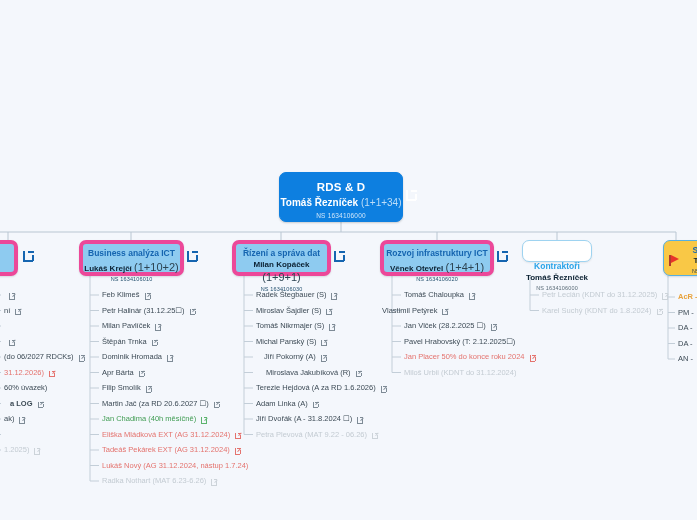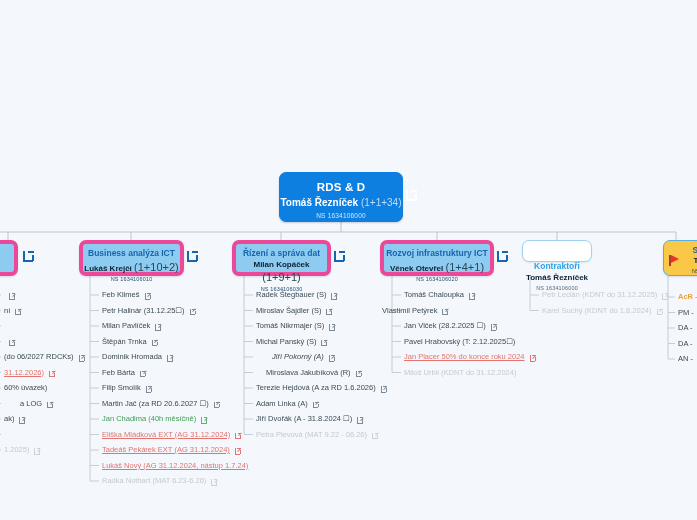--- a/index.html
+++ b/index.html
@@ -58,21 +58,21 @@
   .flag-icon .cloth{position:absolute;left:1.5px;top:0;width:0;height:0;
       border-top:4px solid transparent;border-bottom:4px solid transparent;border-left:8px solid #e8342a;}
 
   
   .node-ext{position:absolute;width:13px;height:13px;}
 
   
   .leaf{position:absolute;white-space:nowrap;font-size:7.5px;line-height:10px;color:#3c4a55;}
   .leaf .txt{vertical-align:middle;}
   .leaf.green .txt{color:#3f9c52;}
-  .leaf.red .txt{color:#e4736e;text-decoration:underline;}
+  .leaf.red .txt{color:#e4736e;}
   .leaf.muted .txt{color:#c3cbd2;}
   .leaf.orange .txt{color:#e8a33d;font-weight:bold;}
 
   
   .ext{display:inline-block;width:7px;height:7px;position:relative;margin-left:5px;vertical-align:middle;}
   .ext i{position:absolute;display:block;background:#7e8b96;}
   .ext .b1{left:0;top:1.5px;width:1px;height:5.5px;}
   .ext .b2{left:0;top:7px;width:5.5px;height:1px;}
   .ext .b3{left:5px;top:3.5px;width:1px;height:3.5px;}
   .ext .b4{left:2.5px;top:1.5px;width:3.5px;height:1px;}
@@ -248,42 +248,42 @@
     <span class="ns">NS 1</span>
   </div>
 
 <div class="leaf" style="left: 4px; top: 290px;"><span class="txt"></span><span class="ext"><i class="b1"></i><i class="b2"></i><i class="b3"></i><i class="b4"></i><i class="b5"></i></span></div>
     <div class="leaf" style="left: 4px; top: 305.5px;"><span class="txt">ní</span><span class="ext"><i class="b1"></i><i class="b2"></i><i class="b3"></i><i class="b4"></i><i class="b5"></i></span></div>
     <div class="leaf" style="left: 4px; top: 321px;"><span class="txt"></span></div>
     <div class="leaf" style="left: 4px; top: 336.5px;"><span class="txt"></span><span class="ext"><i class="b1"></i><i class="b2"></i><i class="b3"></i><i class="b4"></i><i class="b5"></i></span></div>
     <div class="leaf" style="left: 4px; top: 352px;"><span class="txt">(do 06/2027 RDCKs)</span><span class="ext"><i class="b1"></i><i class="b2"></i><i class="b3"></i><i class="b4"></i><i class="b5"></i></span></div>
     <div class="leaf red" style="left: 4px; top: 367.5px;"><span class="txt">31.12.2026)</span><span class="ext"><i class="b1"></i><i class="b2"></i><i class="b3"></i><i class="b4"></i><i class="b5"></i></span></div>
     <div class="leaf" style="left: 4px; top: 383px;"><span class="txt">60% úvazek)</span></div>
-    <div class="leaf" style="left: 20px; top: 398.5px;"><span class="txt">a LOG</span><span class="ext"><i class="b1"></i><i class="b2"></i><i class="b3"></i><i class="b4"></i><i class="b5"></i></span></div>
+    <div class="leaf" style="left: 10px; top: 398.5px; font-weight: bold;"><span class="txt">a LOG</span><span class="ext"><i class="b1"></i><i class="b2"></i><i class="b3"></i><i class="b4"></i><i class="b5"></i></span></div>
     <div class="leaf" style="left: 4px; top: 414px;"><span class="txt">ak)</span><span class="ext"><i class="b1"></i><i class="b2"></i><i class="b3"></i><i class="b4"></i><i class="b5"></i></span></div>
     <div class="leaf" style="left: 4px; top: 429.5px;"><span class="txt"></span></div>
     <div class="leaf muted" style="left: 4px; top: 445px;"><span class="txt">1.2025)</span><span class="ext"><i class="b1"></i><i class="b2"></i><i class="b3"></i><i class="b4"></i><i class="b5"></i></span></div>
     <div class="leaf" style="left: 102px; top: 290px;"><span class="txt">Feb Klimeš</span><span class="ext"><i class="b1"></i><i class="b2"></i><i class="b3"></i><i class="b4"></i><i class="b5"></i></span></div>
     <div class="leaf" style="left: 102px; top: 305.5px;"><span class="txt">Petr Halinár  (31.12.25☐)</span><span class="ext"><i class="b1"></i><i class="b2"></i><i class="b3"></i><i class="b4"></i><i class="b5"></i></span></div>
     <div class="leaf" style="left: 102px; top: 321px;"><span class="txt">Milan Pavlíček</span><span class="ext"><i class="b1"></i><i class="b2"></i><i class="b3"></i><i class="b4"></i><i class="b5"></i></span></div>
     <div class="leaf" style="left: 102px; top: 336.5px;"><span class="txt">Štěpán Trnka</span><span class="ext"><i class="b1"></i><i class="b2"></i><i class="b3"></i><i class="b4"></i><i class="b5"></i></span></div>
     <div class="leaf" style="left: 102px; top: 352px;"><span class="txt">Dominik Hromada</span><span class="ext"><i class="b1"></i><i class="b2"></i><i class="b3"></i><i class="b4"></i><i class="b5"></i></span></div>
-    <div class="leaf" style="left: 102px; top: 367.5px;"><span class="txt">Feb Bárta</span><span class="ext"><i class="b1"></i><i class="b2"></i><i class="b3"></i><i class="b4"></i><i class="b5"></i></span></div>
+    <div class="leaf" style="left: 102px; top: 367.5px;"><span class="txt">Apr Bárta</span><span class="ext"><i class="b1"></i><i class="b2"></i><i class="b3"></i><i class="b4"></i><i class="b5"></i></span></div>
     <div class="leaf" style="left: 102px; top: 383px;"><span class="txt">Filip Smolík</span><span class="ext"><i class="b1"></i><i class="b2"></i><i class="b3"></i><i class="b4"></i><i class="b5"></i></span></div>
     <div class="leaf" style="left: 102px; top: 398.5px;"><span class="txt">Martin Jač (za RD 20.6.2027 ☐)</span><span class="ext"><i class="b1"></i><i class="b2"></i><i class="b3"></i><i class="b4"></i><i class="b5"></i></span></div>
     <div class="leaf green" style="left: 102px; top: 414px;"><span class="txt">Jan Chadima (40h měsíčně)</span><span class="ext"><i class="b1"></i><i class="b2"></i><i class="b3"></i><i class="b4"></i><i class="b5"></i></span></div>
     <div class="leaf red" style="left: 102px; top: 429.5px;"><span class="txt">Eliška Mládková EXT (AG 31.12.2024)</span><span class="ext"><i class="b1"></i><i class="b2"></i><i class="b3"></i><i class="b4"></i><i class="b5"></i></span></div>
     <div class="leaf red" style="left: 102px; top: 445px;"><span class="txt">Tadeáš Pekárek EXT (AG 31.12.2024)</span><span class="ext"><i class="b1"></i><i class="b2"></i><i class="b3"></i><i class="b4"></i><i class="b5"></i></span></div>
     <div class="leaf red" style="left: 102px; top: 460.5px;"><span class="txt">Lukáš Nový (AG 31.12.2024, nástup 1.7.24)</span></div>
     <div class="leaf muted" style="left: 102px; top: 476px;"><span class="txt">Radka Nothart (MAT 6.23-6.26)</span><span class="ext"><i class="b1"></i><i class="b2"></i><i class="b3"></i><i class="b4"></i><i class="b5"></i></span></div>
     <div class="leaf" style="left: 256px; top: 290px;"><span class="txt">Radek Štegbauer (S)</span><span class="ext"><i class="b1"></i><i class="b2"></i><i class="b3"></i><i class="b4"></i><i class="b5"></i></span></div>
     <div class="leaf" style="left: 256px; top: 305.5px;"><span class="txt">Miroslav Šajdler (S)</span><span class="ext"><i class="b1"></i><i class="b2"></i><i class="b3"></i><i class="b4"></i><i class="b5"></i></span></div>
     <div class="leaf" style="left: 256px; top: 321px;"><span class="txt">Tomáš Nikrmajer (S)</span><span class="ext"><i class="b1"></i><i class="b2"></i><i class="b3"></i><i class="b4"></i><i class="b5"></i></span></div>
     <div class="leaf" style="left: 256px; top: 336.5px;"><span class="txt">Michal Panský (S)</span><span class="ext"><i class="b1"></i><i class="b2"></i><i class="b3"></i><i class="b4"></i><i class="b5"></i></span></div>
-    <div class="leaf" style="left: 272px; top: 352px; font-style: italic;"><span class="txt">Jiří Pokorný (A)</span><span class="ext"><i class="b1"></i><i class="b2"></i><i class="b3"></i><i class="b4"></i><i class="b5"></i></span></div>
+    <div class="leaf" style="left: 264px; top: 352px;"><span class="txt">Jiří Pokorný (A)</span><span class="ext"><i class="b1"></i><i class="b2"></i><i class="b3"></i><i class="b4"></i><i class="b5"></i></span></div>
     <div class="leaf" style="left: 256px; top: 367.5px; margin-left: 10px;"><span class="txt">Miroslava Jakubíková (R)</span><span class="ext"><i class="b1"></i><i class="b2"></i><i class="b3"></i><i class="b4"></i><i class="b5"></i></span></div>
     <div class="leaf" style="left: 256px; top: 383px;"><span class="txt">Terezie Hejdová (A za RD 1.6.2026)</span><span class="ext"><i class="b1"></i><i class="b2"></i><i class="b3"></i><i class="b4"></i><i class="b5"></i></span></div>
     <div class="leaf" style="left: 256px; top: 398.5px;"><span class="txt">Adam Linka (A)</span><span class="ext"><i class="b1"></i><i class="b2"></i><i class="b3"></i><i class="b4"></i><i class="b5"></i></span></div>
     <div class="leaf" style="left: 256px; top: 414px;"><span class="txt">Jiří Dvořák (A - 31.8.2024 ☐)</span><span class="ext"><i class="b1"></i><i class="b2"></i><i class="b3"></i><i class="b4"></i><i class="b5"></i></span></div>
     <div class="leaf muted" style="left: 256px; top: 429.5px;"><span class="txt">Petra Plevová (MAT 9.22 - 06.26)</span><span class="ext"><i class="b1"></i><i class="b2"></i><i class="b3"></i><i class="b4"></i><i class="b5"></i></span></div>
     <div class="leaf" style="left: 404px; top: 290px;"><span class="txt">Tomáš Chaloupka</span><span class="ext"><i class="b1"></i><i class="b2"></i><i class="b3"></i><i class="b4"></i><i class="b5"></i></span></div>
     <div class="leaf" style="left: 382px; top: 305.5px;"><span class="txt">Vlastimil Petýrek</span><span class="ext"><i class="b1"></i><i class="b2"></i><i class="b3"></i><i class="b4"></i><i class="b5"></i></span></div>
     <div class="leaf" style="left: 404px; top: 321px;"><span class="txt">Jan Vlček (28.2.2025 ☐)</span><span class="ext"><i class="b1"></i><i class="b2"></i><i class="b3"></i><i class="b4"></i><i class="b5"></i></span></div>
     <div class="leaf" style="left: 404px; top: 336.5px;"><span class="txt">Pavel Hrabovský (T: 2.12.2025☐)</span></div>
     <div class="leaf red" style="left: 404px; top: 352px;"><span class="txt">Jan Placer 50% do konce roku 2024</span><span class="ext"><i class="b1"></i><i class="b2"></i><i class="b3"></i><i class="b4"></i><i class="b5"></i></span></div>

